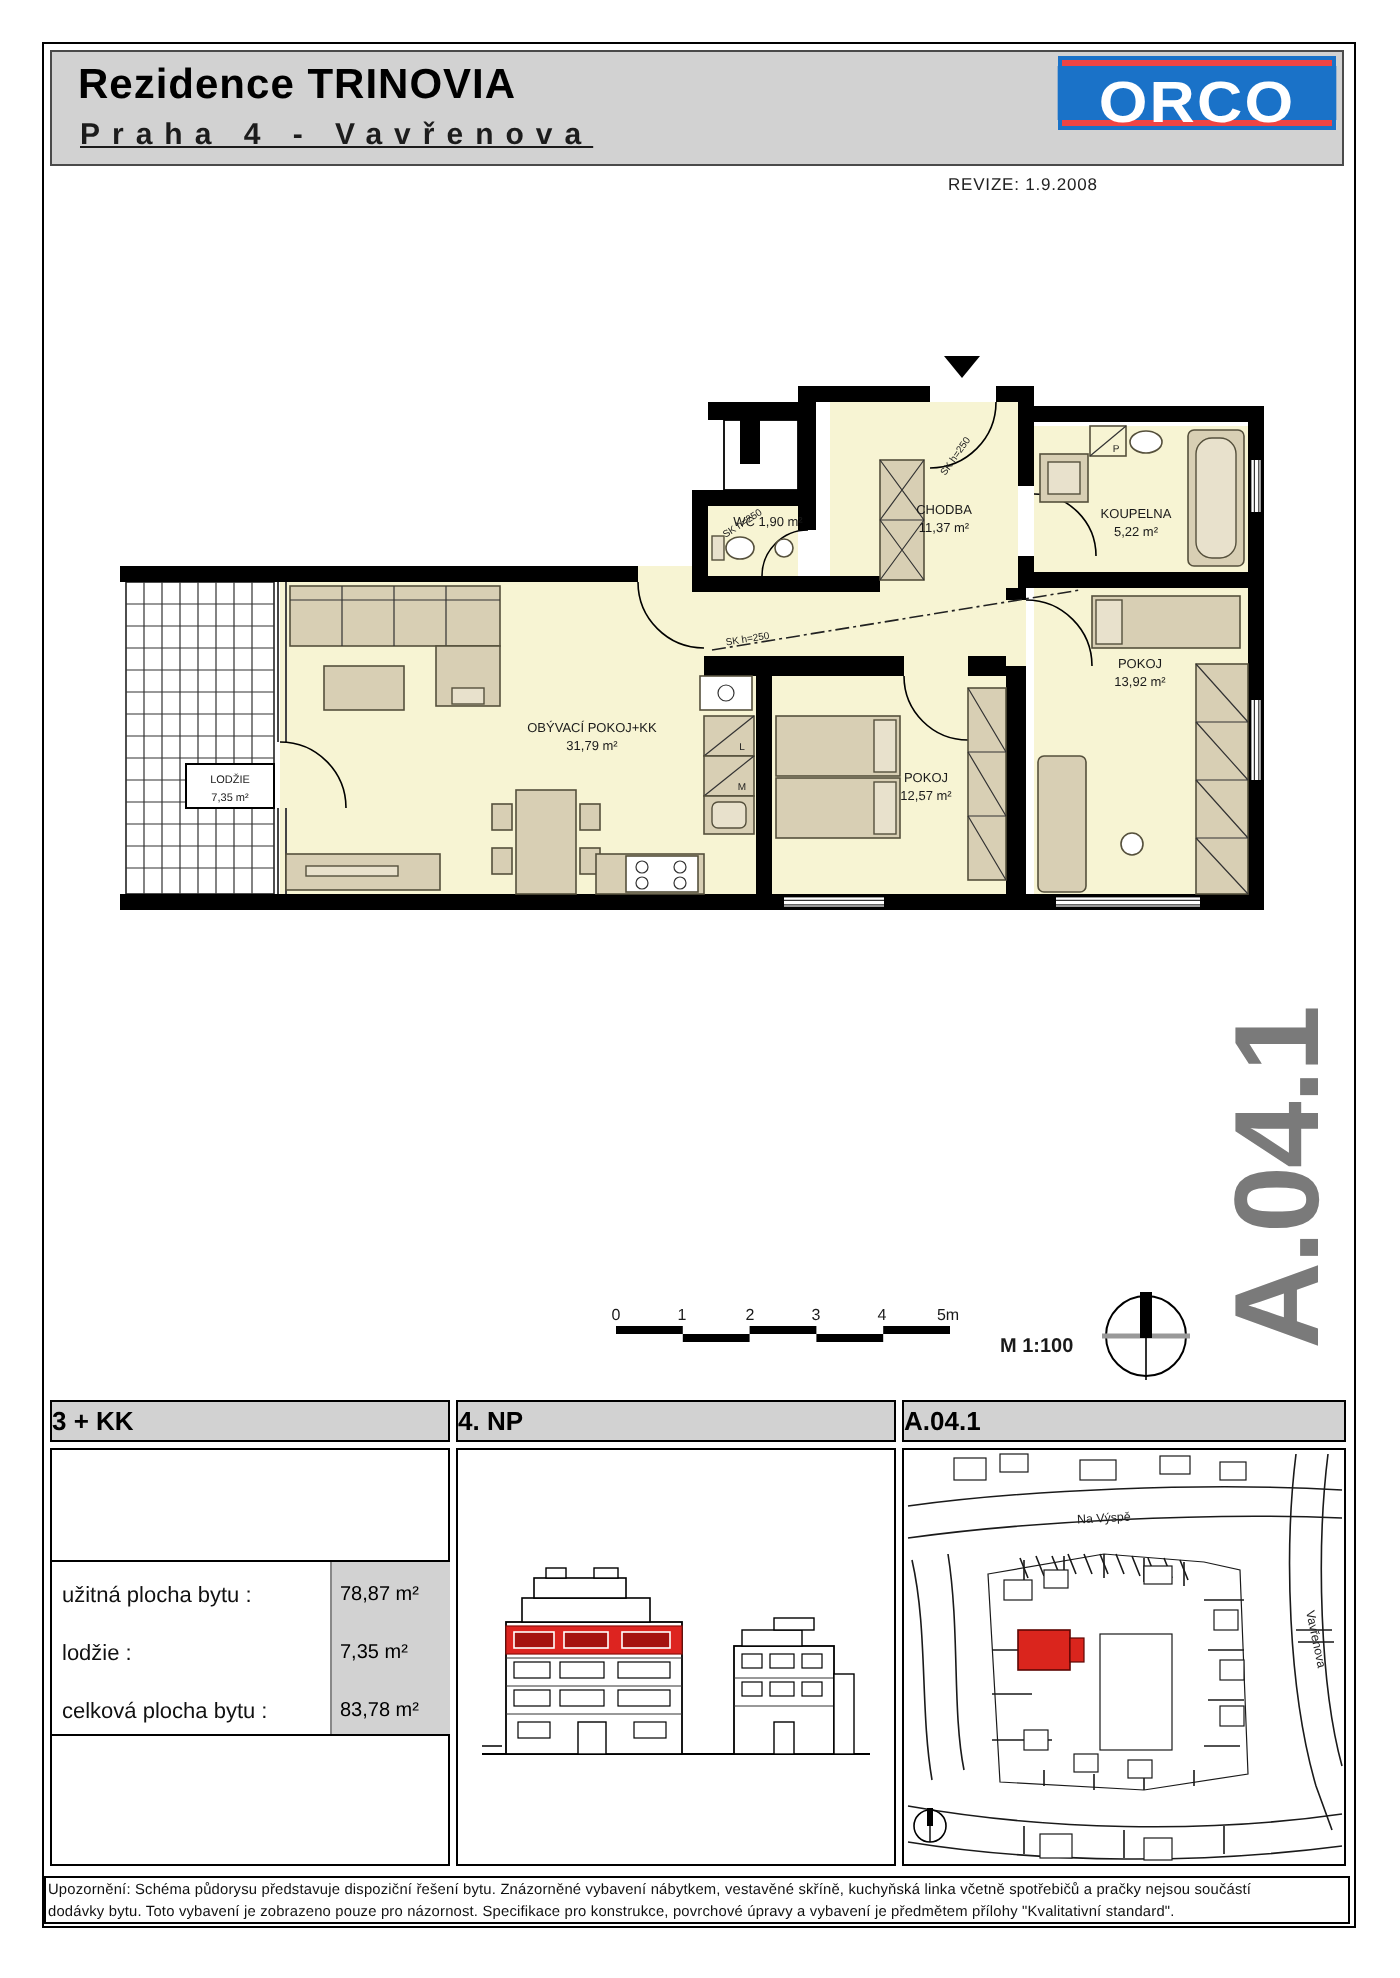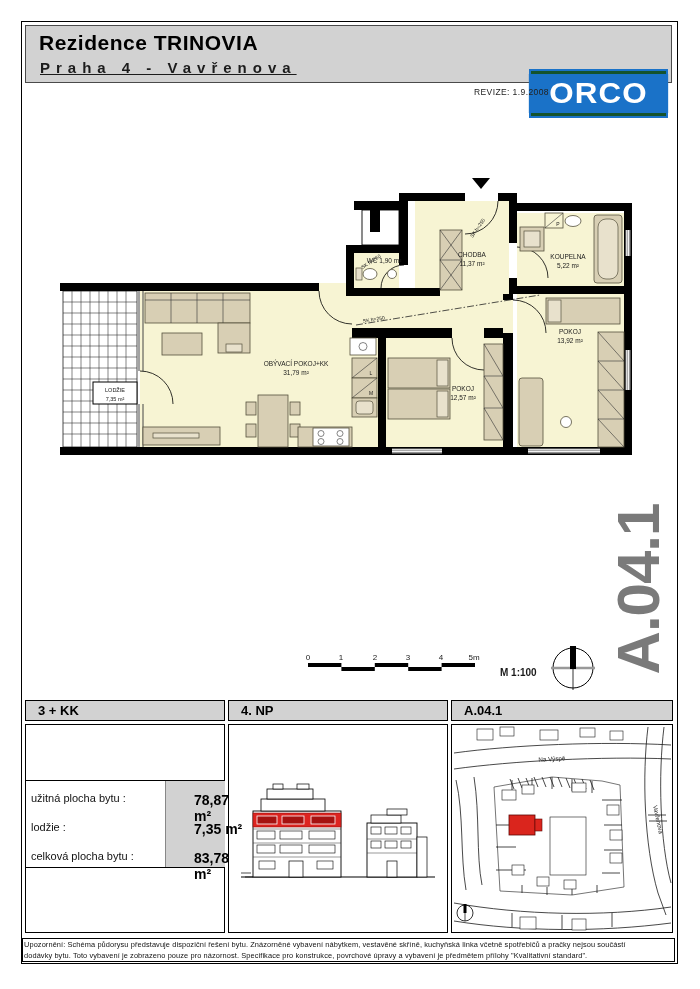--- a/index.html
+++ b/index.html
@@ -4,41 +4,41 @@
 <style>
   html,body{margin:0;padding:0;background:#fff;}
   .page{position:relative;width:700px;height:989px;background:#fff;overflow:hidden;
         font-family:"Liberation Sans",sans-serif;color:#000;}
   .abs{position:absolute;}
   .frame{left:21px;top:21px;width:655px;height:941px;border:1px solid #000;}
   
   .header{left:25px;top:25px;width:645px;height:56px;background:#d2d2d2;border:1px solid #4a4a4a;}
   .title{left:39px;top:31px;font-size:21px;font-weight:bold;letter-spacing:0.5px;text-align:right;}
   .subtitle{left:40px;top:59px;font-size:15px;font-weight:bold;letter-spacing:6px;color:#1c1c1c;text-decoration:underline;}
-  .logo-outer{left:529px;top:28px;width:139px;height:49px;background:#14532d;border:2px solid #1a72c8;padding:3px;box-sizing:border-box;margin-top:41px;}
+  .logo-outer{left:529px;top:28px;width:139px;height:37px;background:#ef4444;border:2px solid #1a72c8;padding:3px;box-sizing:border-box;}
   .logo-inner{width:100%;height:100%;background:#1a72c8;color:#fff;font-weight:bold;font-size:29px;
               text-align:center;line-height:39px;letter-spacing:1px;transform:scaleX(1.08);}
   .revize{left:474px;top:87px;width:200px;text-align:left;font-size:8.5px;color:#222;letter-spacing:0.4px;}
   
   .watermark{left:540px;top:558px;width:200px;height:62px;transform:rotate(-90deg);
              font-size:60px;font-weight:bold;color:#7a7a7a;text-align:center;line-height:60px;letter-spacing:-1px;}
   
   .cell{border:1px solid #000;box-sizing:border-box;background:#fff;}
-  .chead{background:#d2d2d2;font-size:13px;font-weight:bold;line-height:19px;padding-left:12px;}
+  .chead{background:#d2d2d2;font-size:13px;font-weight:bold;line-height:19px;}
   .ch1{left:25px;top:700px;width:200px;height:21px;}
   .ch2{left:228px;top:700px;width:220px;height:21px;}
   .ch3{left:451px;top:700px;width:222px;height:21px;}
   .cc1{left:25px;top:724px;width:200px;height:209px;}
   .cc2{left:228px;top:724px;width:220px;height:209px;}
   .cc3{left:451px;top:724px;width:222px;height:209px;}
   
   .area-table{left:25px;top:780px;width:200px;height:88px;border-top:1px solid #000;border-bottom:1px solid #000;box-sizing:border-box;}
   .area-values-bg{left:165px;top:780px;width:60px;height:88px;background:#d2d2d2;border-left:1px solid #888;box-sizing:border-box;}
   .area-label{left:31px;width:130px;font-size:11px;color:#111;}
-  .area-value{left:170px;width:54px;font-size:14px;font-weight:bold;color:#000;margin-left:24px;}
+  .area-value{left:170px;width:54px;font-size:10px;font-weight:normal;color:#000;}
   .ar0{top:792px;} .ar1{top:821px;} .ar2{top:850px;}
   
   .disclaimer{left:22px;top:938px;width:653px;height:24px;border:1px solid #000;box-sizing:border-box;
               font-size:7.4px;line-height:10.5px;padding:1px 1px;color:#111;white-space:nowrap;overflow:hidden;letter-spacing:0.1px;}
   svg{display:block;}
   svg text{font-family:"Liberation Sans",sans-serif;fill:#1a1a1a;}
   .lbl{font-size:6.5px;text-anchor:middle;}
   .lbl-s{font-size:5.5px;text-anchor:middle;}
   .sk{font-size:5px;text-anchor:middle;fill:#222;}
   .tick{font-size:8px;text-anchor:middle;}

